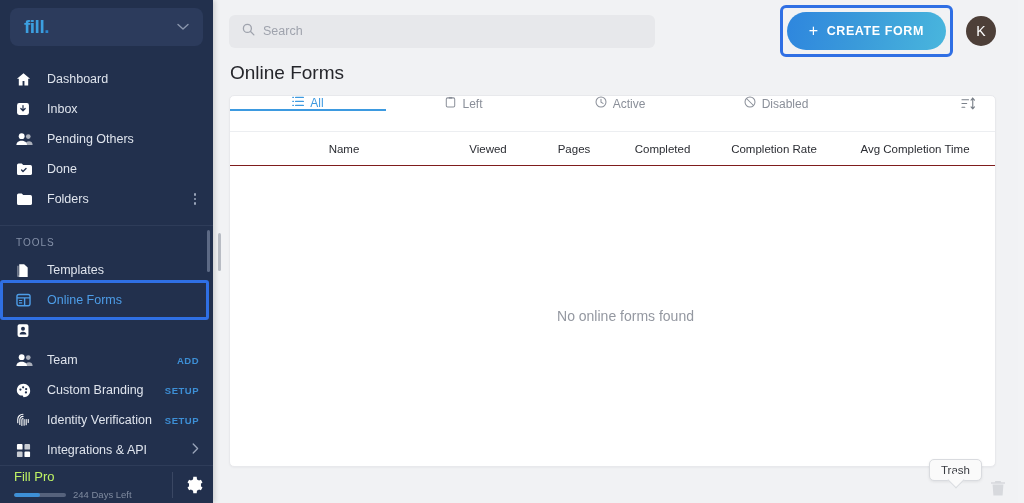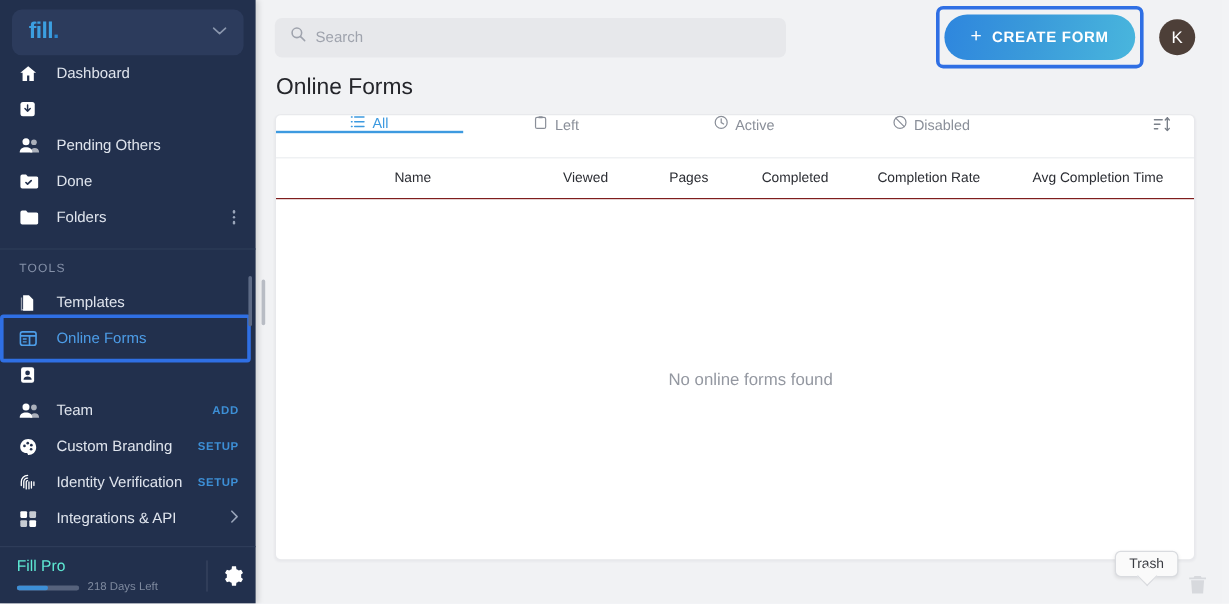--- a/index.html
+++ b/index.html
@@ -30,21 +30,21 @@
     padding: 0 14px;
     cursor: pointer;
   }
   .brand-logo {
     font-size: 19px; font-weight: bold;
     color: #3c9fe0; letter-spacing: -0.5px;
   }
   .brand-logo .dot { color: #2b87d0; }
   .chev { color: #8a96ad; font-size: 11px; line-height: 1; }
 
-  .nav { margin-top: 0; }
+  .nav { margin-top: 18px; }
   .nav-item {
     position: relative;
     height: 30px;
     display: flex; align-items: center;
     padding: 0 14px 0 16px;
     color: #dfe4ed;
     font-size: 12.5px;
     cursor: pointer;
   }
   .nav-item .ico {
@@ -81,21 +81,21 @@
   }
 
   .side-footer {
     margin-top: auto;
     border-top: 1px solid #2e3c59;
     height: 48px;
     display: flex; align-items: center;
     padding: 0 10px 0 14px;
   }
   .fp-left { flex: 1 1 auto; }
-  .fp-title { color: #5eead4; font-size: 13px; margin-bottom: 5px; }
+  .fp-title { color: #bef264; font-size: 13px; margin-bottom: 5px; }
   .fp-row { display: flex; align-items: center; gap: 7px; }
   .fp-bar { width: 52px; height: 4px; border-radius: 2px; background: #56627c; overflow: hidden; }
   .fp-bar > span { display: block; height: 100%; background: #3d8fd6; border-radius: 2px; }
   .fp-days { color: #7f8a9f; font-size: 9.5px; }
   .fp-div { width: 1px; height: 26px; background: #3a4763; margin-right: 12px; }
   .gear { color: #ffffff; cursor: pointer; display: flex; }
 
   
   .side-scroll {
     position: absolute; top: 230px; left: 207px;
@@ -244,20 +244,21 @@
         <span class="lbl">Dashboard</span>
       </div>
 
       <div class="nav-item">
         <span class="ico">
           <svg width="14" height="14" viewBox="0 0 16 16" fill="none">
               <rect x="1.2" y="1.2" width="13.6" height="13.6" rx="2.4" fill="currentColor"></rect>
               <path d="M8 4v6m0 0 2.5-2.6M8 10 5.5 7.4" stroke="#22304d" stroke-width="1.4" stroke-linecap="round" stroke-linejoin="round"></path>
             </svg>
         </span>
+        <span class="lbl">Inbox</span>
       </div>
 
       <div class="nav-item">
         <span class="ico">
           <svg width="17" height="14" viewBox="0 0 18 14" fill="currentColor">
               <circle cx="6" cy="4" r="3.1"></circle>
               <path d="M0.4 13.4c0-3 2.5-4.6 5.6-4.6s5.6 1.6 5.6 4.6z"></path>
               <circle cx="13" cy="4.4" r="2.5" opacity="0.62"></circle>
               <path d="M9.6 13.4c0-2.5 1.9-3.9 4.2-3.9 2 0 3.8 1.1 3.8 3.9z" opacity="0.62"></path>
             </svg>
@@ -385,21 +386,21 @@
 
     </nav>
 
     <div class="side-footer">
       <div class="fp-left">
         <div class="fp-title">Fill Pro</div>
         <div class="fp-row">
           <div class="fp-bar">
               <span id="fpfill" style="width: 50%;"></span>
             </div>
-          <div class="fp-days">218 Days Left</div>
+          <div class="fp-days">244 Days Left</div>
         </div>
       </div>
       <div class="fp-div"></div>
       <div class="gear">
         <svg width="18" height="18" viewBox="0 0 18 18" fill="currentColor">
             <path d="M9 6a3 3 0 1 0 0 6 3 3 0 0 0 0-6zm7 3c0-.4 0-.8-.1-1.2l1.6-1.2-1.6-2.8-1.9.7c-.6-.5-1.2-.9-2-1.1L11.7.8H8.3L8 3.4c-.7.2-1.4.6-2 1.1l-1.9-.7-1.6 2.8L4.1 7.8C4 8.2 4 8.6 4 9s0 .8.1 1.2l-1.6 1.2 1.6 2.8 1.9-.7c.6.5 1.3.9 2 1.1l.3 2.6h3.4l.3-2.6c.7-.2 1.4-.6 2-1.1l1.9.7 1.6-2.8-1.6-1.2c.1-.4.1-.8.1-1.2z"></path>
           </svg>
       </div>
     </div>
 

